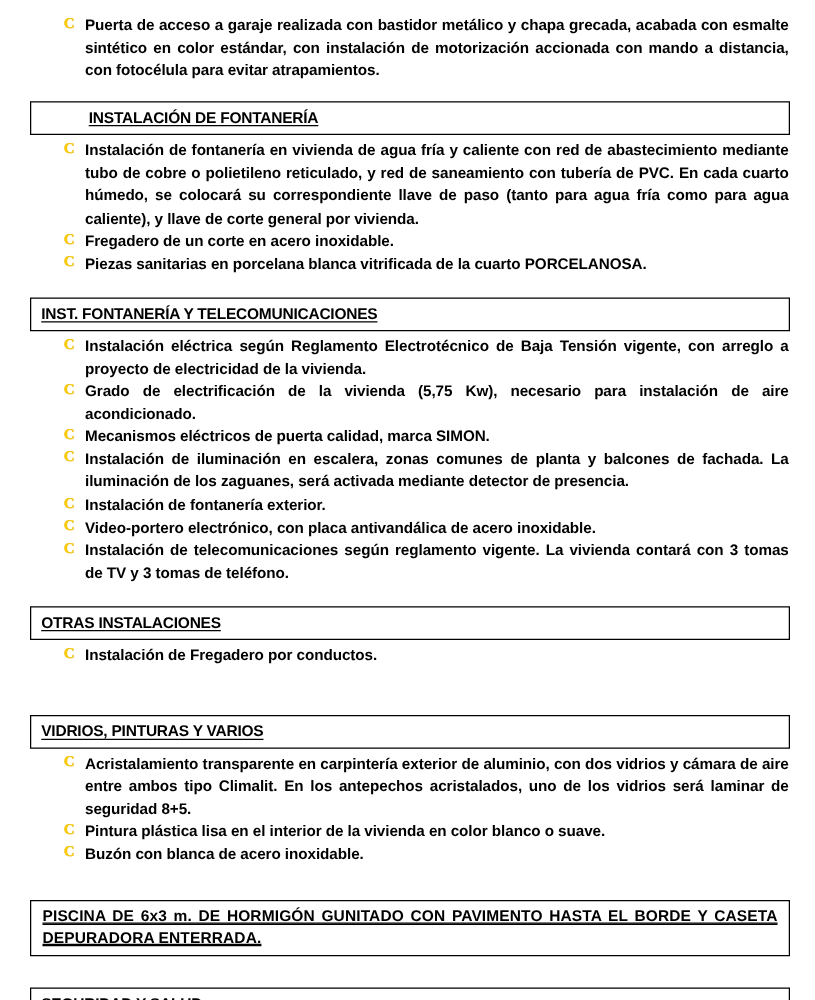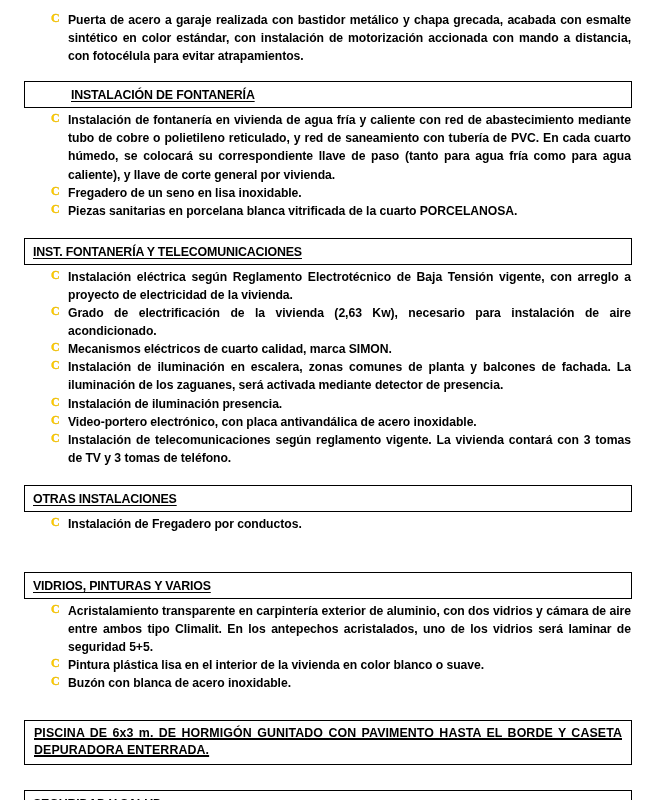--- a/index.html
+++ b/index.html
@@ -99,69 +99,69 @@
 </style>
 </head>
 <body>
 
 <div class="page">
 
   <div style="height:11px" class="sp"></div>
   <ul class="bullets">
     <li class="bullet-item">
       <span class="bullet-glyph" style="color: rgb(255, 204, 0);">C</span>
-      <span class="bullet-text">Puerta de acero a garaje realizada con bastidor metálico y chapa grecada, acabada con esmalte sintético en color estándar, con instalación de motorización accionada con mando a distancia, con fotocélula para evitar atrapamientos.</span>
+      <span class="bullet-text">Puerta de acceso a garaje realizada con bastidor metálico y chapa grecada, acabada con esmalte sintético en color estándar, con instalación de motorización accionada con mando a distancia, con fotocélula para evitar atrapamientos.</span>
     </li>
   </ul>
 
   <div style="height:16px" class="sp"></div>
   <div class="section-box" style="border-color: rgb(0, 0, 0); padding-left: 46px;">
     <span class="section-title">INSTALACIÓN DE FONTANERÍA</span>
   </div>
   <div style="height:3px" class="sp"></div>
   <ul class="bullets">
     <li class="bullet-item">
       <span class="bullet-glyph" style="color: rgb(255, 204, 0);">C</span>
       <span class="bullet-text">Instalación de fontanería en vivienda de agua fría y caliente con red de abastecimiento mediante tubo de cobre o polietileno reticulado, y red de saneamiento con tubería de PVC. En cada cuarto húmedo, se colocará su correspondiente llave de paso (tanto para agua fría como para agua caliente), y llave de corte general por vivienda.</span>
     </li>
     <li class="bullet-item">
       <span class="bullet-glyph" style="color: rgb(255, 204, 0);">C</span>
-      <span class="bullet-text">Fregadero de un seno en lisa inoxidable.</span>
+      <span class="bullet-text">Fregadero de un corte en acero inoxidable.</span>
     </li>
     <li class="bullet-item">
       <span class="bullet-glyph" style="color: rgb(255, 204, 0);">C</span>
       <span class="bullet-text">Piezas sanitarias en porcelana blanca vitrificada de la cuarto PORCELANOSA.</span>
     </li>
   </ul>
 
   <div style="height:18px" class="sp"></div>
   <div class="section-box" style="border-color: rgb(0, 0, 0);">
     <span class="section-title">INST. FONTANERÍA Y TELECOMUNICACIONES</span>
   </div>
   <div style="height:3px" class="sp"></div>
   <ul class="bullets">
     <li class="bullet-item">
       <span class="bullet-glyph" style="color: rgb(255, 204, 0);">C</span>
       <span class="bullet-text">Instalación eléctrica según Reglamento Electrotécnico de Baja Tensión vigente, con arreglo a proyecto de electricidad de la vivienda.</span>
     </li>
     <li class="bullet-item">
       <span class="bullet-glyph" style="color: rgb(255, 204, 0);">C</span>
-      <span class="bullet-text">Grado de electrificación de la vivienda (2,63 Kw), necesario para instalación de aire acondicionado.</span>
-    </li>
-    <li class="bullet-item">
-      <span class="bullet-glyph" style="color: rgb(255, 204, 0);">C</span>
-      <span class="bullet-text">Mecanismos eléctricos de cuarto calidad, marca SIMON.</span>
+      <span class="bullet-text">Grado de electrificación de la vivienda (5,75 Kw), necesario para instalación de aire acondicionado.</span>
+    </li>
+    <li class="bullet-item">
+      <span class="bullet-glyph" style="color: rgb(255, 204, 0);">C</span>
+      <span class="bullet-text">Mecanismos eléctricos de puerta calidad, marca SIMON.</span>
     </li>
     <li class="bullet-item">
       <span class="bullet-glyph" style="color: rgb(255, 204, 0);">C</span>
       <span class="bullet-text">Instalación de iluminación en escalera, zonas comunes de planta y balcones de fachada. La iluminación de los zaguanes, será activada mediante detector de presencia.</span>
     </li>
     <li class="bullet-item">
       <span class="bullet-glyph" style="color: rgb(255, 204, 0);">C</span>
-      <span class="bullet-text">Instalación de iluminación presencia.</span>
+      <span class="bullet-text">Instalación de fontanería exterior.</span>
     </li>
     <li class="bullet-item">
       <span class="bullet-glyph" style="color: rgb(255, 204, 0);">C</span>
       <span class="bullet-text">Video-portero electrónico, con placa antivandálica de acero inoxidable.</span>
     </li>
     <li class="bullet-item">
       <span class="bullet-glyph" style="color: rgb(255, 204, 0);">C</span>
       <span class="bullet-text">Instalación de telecomunicaciones según reglamento vigente. La vivienda contará con 3 tomas de TV y 3 tomas de teléfono.</span>
     </li>
   </ul>
@@ -179,21 +179,21 @@
   </ul>
 
   <div style="height:39px" class="sp"></div>
   <div class="section-box" style="border-color: rgb(0, 0, 0);">
     <span class="section-title">VIDRIOS, PINTURAS Y VARIOS</span>
   </div>
   <div style="height:3px" class="sp"></div>
   <ul class="bullets">
     <li class="bullet-item">
       <span class="bullet-glyph" style="color: rgb(255, 204, 0);">C</span>
-      <span class="bullet-text">Acristalamiento transparente en carpintería exterior de aluminio, con dos vidrios y cámara de aire entre ambos tipo Climalit. En los antepechos acristalados, uno de los vidrios será laminar de seguridad 5+5.</span>
+      <span class="bullet-text">Acristalamiento transparente en carpintería exterior de aluminio, con dos vidrios y cámara de aire entre ambos tipo Climalit. En los antepechos acristalados, uno de los vidrios será laminar de seguridad 8+5.</span>
     </li>
     <li class="bullet-item">
       <span class="bullet-glyph" style="color: rgb(255, 204, 0);">C</span>
       <span class="bullet-text">Pintura plástica lisa en el interior de la vivienda en color blanco o suave.</span>
     </li>
     <li class="bullet-item">
       <span class="bullet-glyph" style="color: rgb(255, 204, 0);">C</span>
       <span class="bullet-text">Buzón con blanca de acero inoxidable.</span>
     </li>
   </ul>

